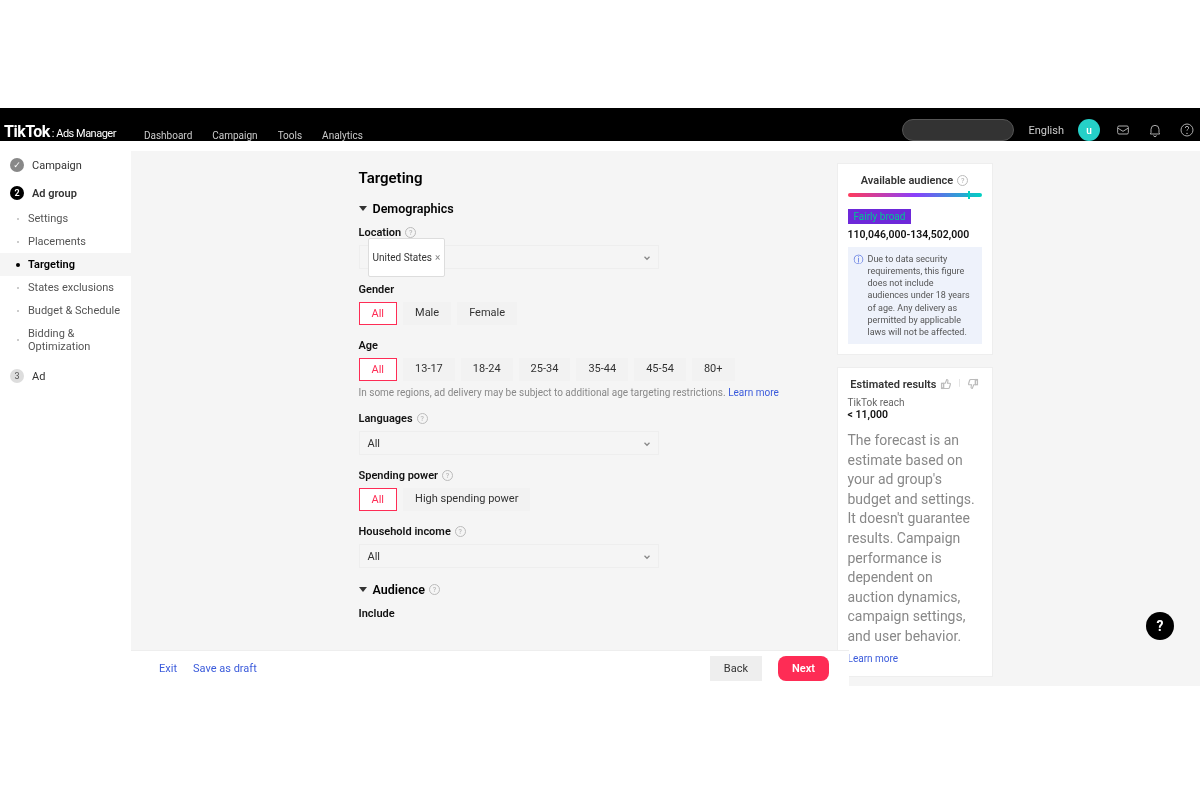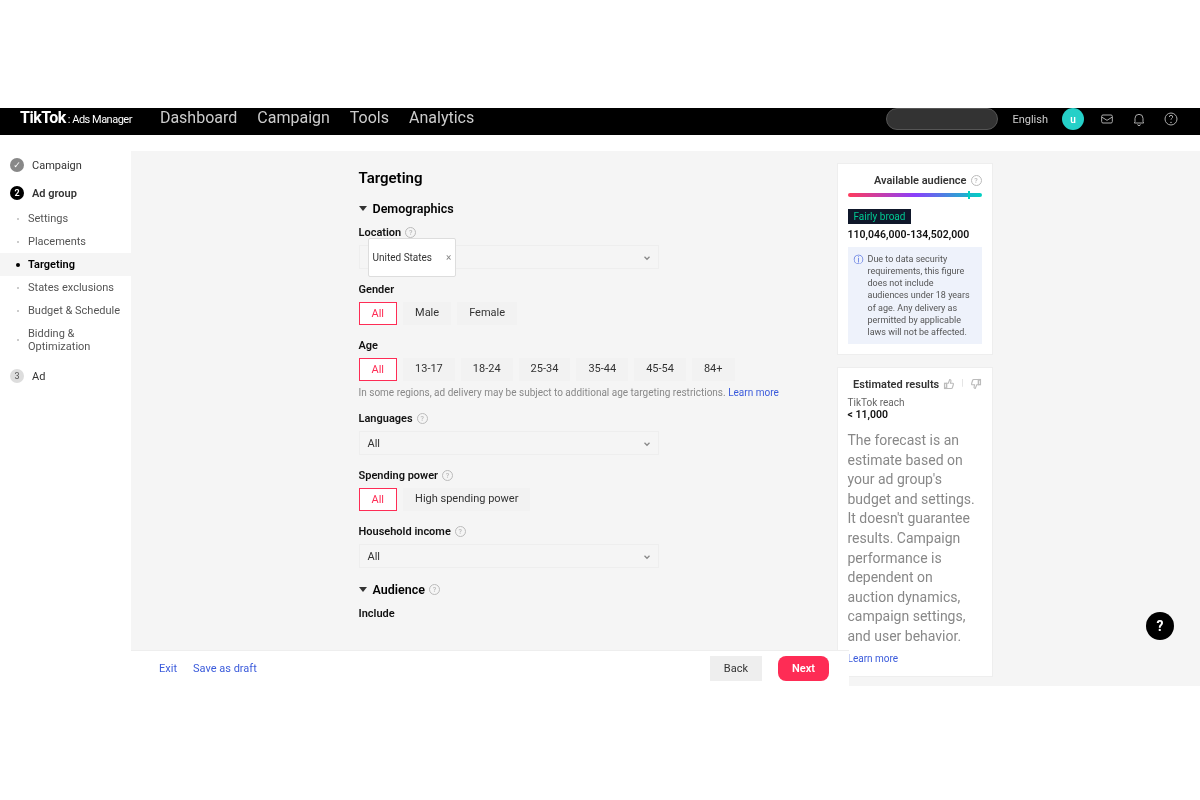--- a/index.html
+++ b/index.html
@@ -1,22 +1,22 @@
 <!DOCTYPE html>
 <html><head>
 <meta charset="utf-8">
 <style>
 * { margin: 0; padding: 0; box-sizing: border-box; font-family: -apple-system, BlinkMacSystemFont, "Segoe UI", Roboto, Helvetica, Arial, sans-serif; }
 body { background: #fff; }
 .frame { width: 1200px; height: 800px; margin: 0 auto; background: #fff; position: relative; overflow: hidden; }
-.topbar { position: absolute; top: 108px; left: 0; right: 0; height: 27px; background: #000; display: flex; align-items: flex-start; padding: 0 20px; color: #fff; }
+.topbar { position: absolute; top: 108px; left: 0; right: 0; height: 33px; background: #000; display: flex; align-items: flex-end; padding: 0 4px; color: #fff; }
 .logo { font-weight: 700; font-size: 16px; letter-spacing: -0.5px; }
 .logo-sub { font-size: 11px; font-weight: 400; margin-left: 2px; }
 .nav { display: flex; gap: 20px; margin-left: 28px; }
-.nav-item { font-size: 16px; color: #ccc; cursor: pointer; }
+.nav-item { font-size: 10px; color: #ccc; cursor: pointer; }
 .topbar-right { margin-left: auto; display: flex; align-items: center; gap: 14px; }
 .search-pill { width: 112px; height: 22px; background: #333; border: 1px solid #555; border-radius: 12px; }
 .lang { font-size: 11px; color: #ccc; }
 .avatar { width: 22px; height: 22px; border-radius: 50%; background: #25d0c8; color: #fff; font-size: 10px; display: flex; align-items: center; justify-content: center; font-weight: 600; }
 .top-icon { width: 18px; height: 18px; display: flex; align-items: center; justify-content: center; }
 .top-icon svg { fill: none; stroke: #aaa; stroke-width: 1.5; }
 
 .main { position: absolute; top: 151px; left: 0; right: 0; bottom: 114px; background: #f5f5f5; display: flex; }
 
 .sidebar { width: 131px; background: #fff; height: 100%; font-size: 11px; color: #333; overflow: hidden; }
@@ -37,34 +37,34 @@
 h2.section-title { font-size: 15px; font-weight: 600; color: #000; margin-bottom: 14px; }
 .group-head { font-size: 12.5px; font-weight: 600; color: #000; display: flex; align-items: center; gap: 4px; margin-bottom: 10px; }
 .tri { display: inline-block; width: 0; height: 0; border-left: 4px solid transparent; border-right: 4px solid transparent; border-top: 5px solid #333; margin-right: 2px; }
 
 .field-label { font-size: 11px; font-weight: 600; color: #111; margin: 6px 0 6px 0; display: flex; align-items: center; gap: 4px; text-align: right; }
 .info-ic { width: 11px; height: 11px; border: 1px solid #bbb; border-radius: 50%; display: inline-flex; align-items: center; justify-content: center; font-size: 7px; color: #bbb; }
 
 .select-box { width: 300px; height: 24px; background: #f5f5f5; display: flex; align-items: center; padding: 0 8px; font-size: 11px; color: #333; justify-content: space-between; border: 1px solid #eee; }
 .chev { width: 8px; height: 8px; }
 .chev svg { stroke: #888; stroke-width: 1.5; fill: none; }
-.chip { background: #fff; border: 1px solid #ddd; border-radius: 2px; padding: 13px 4px; font-size: 10px; color: #333; display: inline-flex; align-items: center; gap: 14px; }
+.chip { background: #fff; border: 1px solid #ddd; border-radius: 2px; padding: 13px 4px; font-size: 10px; color: #333; display: inline-flex; align-items: center; gap: 3px; }
 .chip-x { font-size: 10px; color: #888; cursor: pointer; }
 
 .seg-row { display: flex; gap: 6px; flex-wrap: wrap; }
 .seg { padding: 4px 12px; font-size: 11px; color: #333; background: #f2f2f2; cursor: pointer; }
 .seg.sel { border: 1px solid #fe2c55; color: #fe2c55; background: #fff; }
 .subnote { font-size: 10px; color: #888; margin-top: 6px; }
 .link { color: #3b5bdb; cursor: pointer; text-decoration: none; font-size: 10px; }
 
 .card { background: #fff; border: 1px solid #eee; padding: 10px 10px; }
-.card-head { font-size: 11px; font-weight: 600; color: #333; display: flex; align-items: center; gap: 4px; margin-bottom: 6px; justify-content: flex-end; }
+.card-head { font-size: 11px; font-weight: 600; color: #333; display: flex; align-items: center; gap: 4px; margin-bottom: 6px; justify-content: center; }
 .gradient-bar { height: 4px; background: linear-gradient(90deg, #ff3b5c 0%, #8a3ffc 50%, #00d1c1 100%); border-radius: 2px; margin-bottom: 8px; position: relative; }
 .gradient-bar::after { content: ""; position: absolute; right: 12px; top: -2px; width: 2px; height: 8px; background: #00d1c1; }
-.badge-broad { background: #0f172a; color: #00c792; font-size: 10px; padding: 2px 6px; display: inline-block; margin-bottom: 4px; text-align: right; }
+.badge-broad { background: #6d28d9; color: #00c792; font-size: 10px; padding: 2px 6px; display: inline-block; margin-bottom: 4px; text-align: right; }
 .small-bold { font-size: 10.5px; font-weight: 600; color: #111; }
 .notice { background: #eef2fb; padding: 6px 6px; font-size: 9px; color: #555; line-height: 1.35; margin-top: 6px; display: flex; gap: 4px; }
 .notice-ic { color: #3b5bdb; font-size: 10px; }
 .tiny-label { font-size: 10px; color: #666; }
 .thumb-row { display: flex; gap: 6px; }
 .thumb { width: 12px; height: 12px; }
 .thumb svg { stroke: #bbb; stroke-width: 1.5; fill: none; }
 
 .footer { position: absolute; left: 131px; right: 351px; bottom: 114px; height: 36px; background: #fff; border-top: 1px solid #eee; display: flex; align-items: center; padding: 0 20px; font-size: 11px; z-index: 5; }
 .footer .link-btn { color: #3b5bdb; cursor: pointer; padding: 4px 8px; }
@@ -177,21 +177,21 @@
 
         <div class="field-block">
           <div class="field-label">Age</div>
           <div class="seg-row">
             <div class="seg sel">All</div>
             <div class="seg">13-17</div>
             <div class="seg">18-24</div>
             <div class="seg">25-34</div>
             <div class="seg">35-44</div>
             <div class="seg">45-54</div>
-            <div class="seg">84+</div>
+            <div class="seg">80+</div>
           </div>
           <div class="subnote">
             <span>In some regions, ad delivery may be subject to additional age targeting restrictions.</span>
             <a class="link">Learn more</a>
           </div>
         </div>
 
         <div class="field-block">
           <div class="field-label">
             <span>Languages</span>

